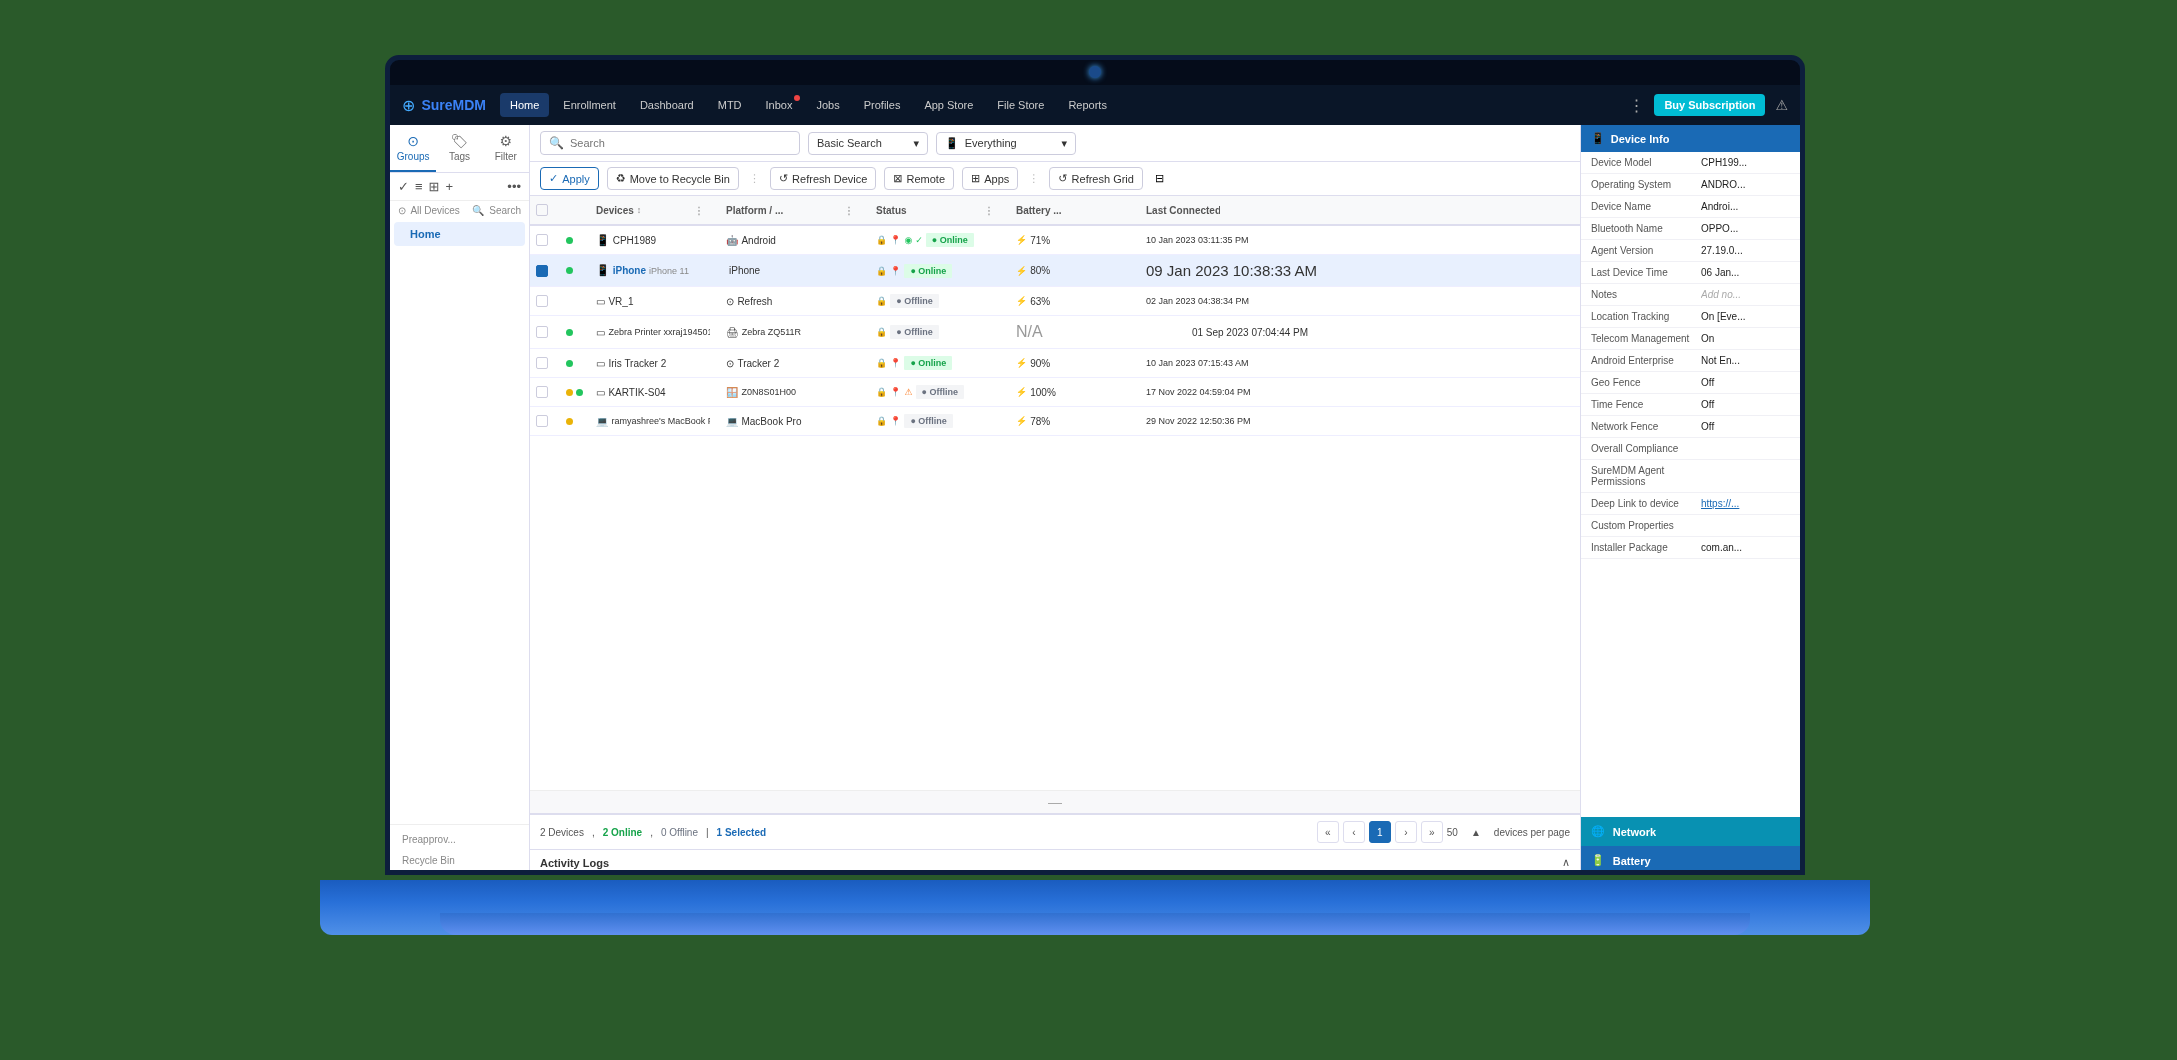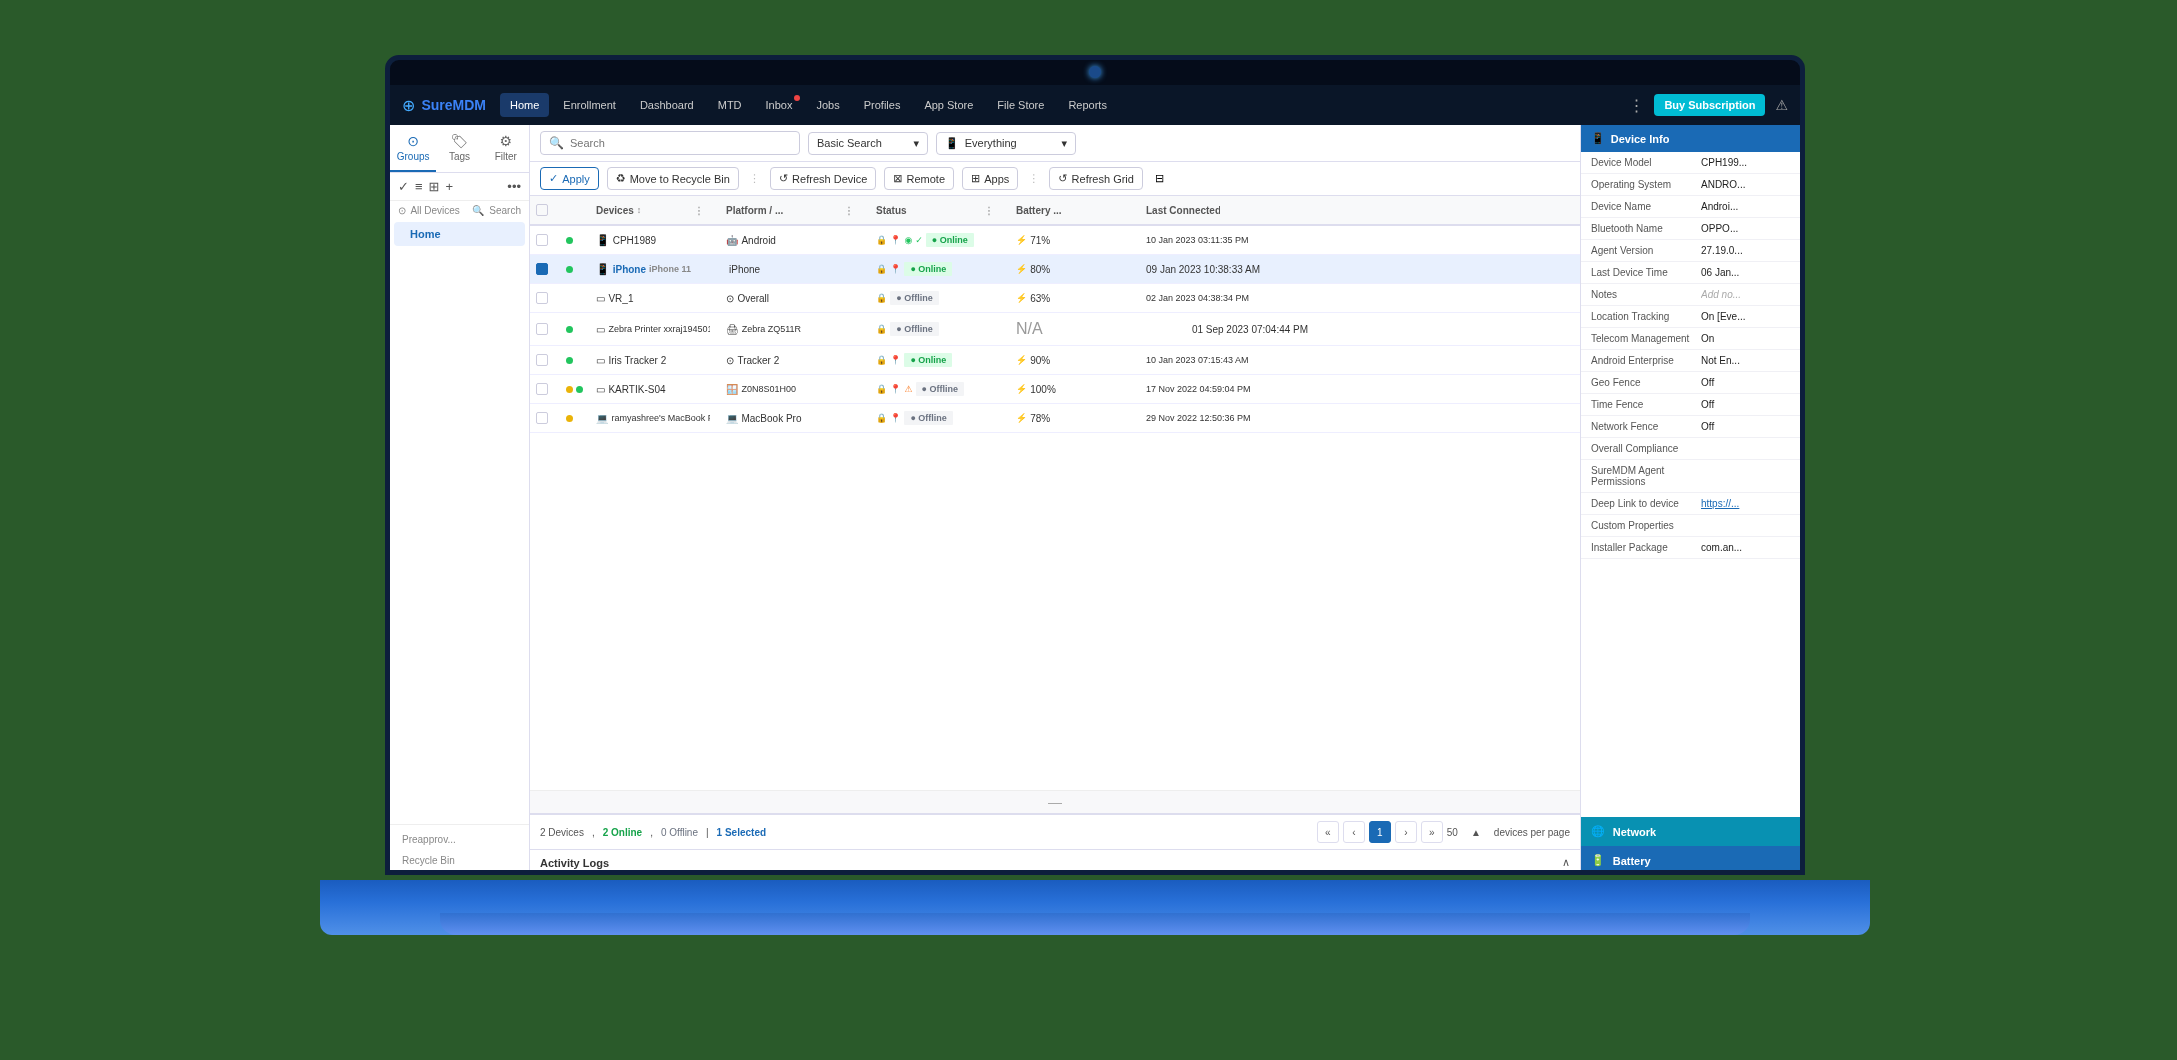--- a/index.html
+++ b/index.html
@@ -642,57 +642,57 @@
             <div class="table-row selected">
               <div class="td">
                 <span class="checkbox checked"></span>
               </div>
               <div class="td">
                 <span class="status-dot dot-green"></span>
               </div>
               <div class="td">
                 <span style="font-size:11px;">📱</span>
                 <span style="font-weight:600; color:#1a6ab5;">iPhone</span>
-                <span style="color:#888; font-size:9px;font-weight:bold;"> iPhone 11</span>
+                <span style="color:#888; font-size:9px;"> iPhone 11</span>
               </div>
               <div class="td"></div>
               <div class="td">
                 <span style="font-size:10px;"></span>
                 <span>iPhone</span>
               </div>
               <div class="td"></div>
               <div class="td">
                 <span style="font-size:9px; color:#22c55e;">🔒</span>
                 <span style="font-size:9px; color:#aaa;">📍</span>
                 <span class="status-badge badge-online">● Online</span>
               </div>
               <div class="td"></div>
               <div class="td">
                 <span style="font-size:9px;">⚡</span>
                 <span> 80%</span>
               </div>
               <div class="td"></div>
-              <div class="td" style="grid-column:span 2; font-size:10px;text-align:right;">
+              <div class="td" style="grid-column:span 2; font-size:15px;text-align:right;">
                 <span>09 Jan 2023 10:38:33 AM</span>
               </div>
             </div>
 
             <div class="table-row">
               <div class="td">
                 <span class="checkbox"></span>
               </div>
               <div class="td"></div>
               <div class="td">
                 <span style="font-size:10px;">▭</span>
                 <span> VR_1</span>
               </div>
               <div class="td"></div>
               <div class="td">
                 <span style="font-size:10px;">⊙</span>
-                <span> Overall</span>
+                <span> Refresh</span>
               </div>
               <div class="td"></div>
               <div class="td">
                 <span style="font-size:9px; color:#22c55e;">🔒</span>
                 <span class="status-badge badge-offline">● Offline</span>
               </div>
               <div class="td"></div>
               <div class="td">
                 <span style="font-size:9px; color:#eab308;">⚡</span>
                 <span> 63%</span>

